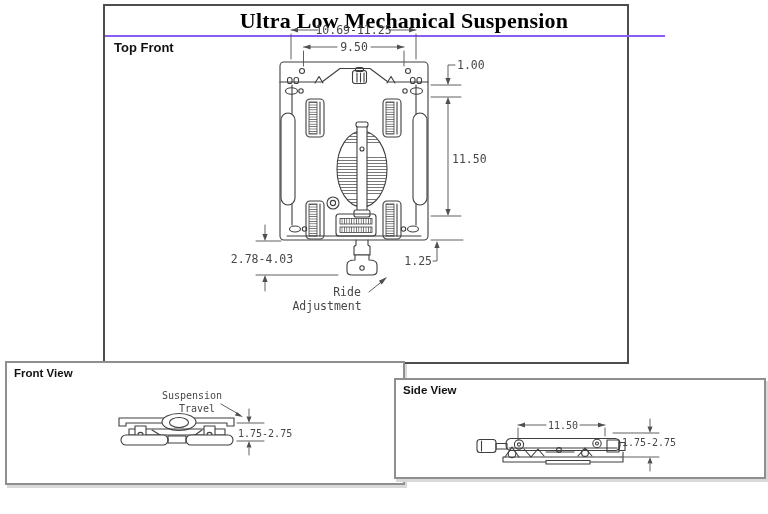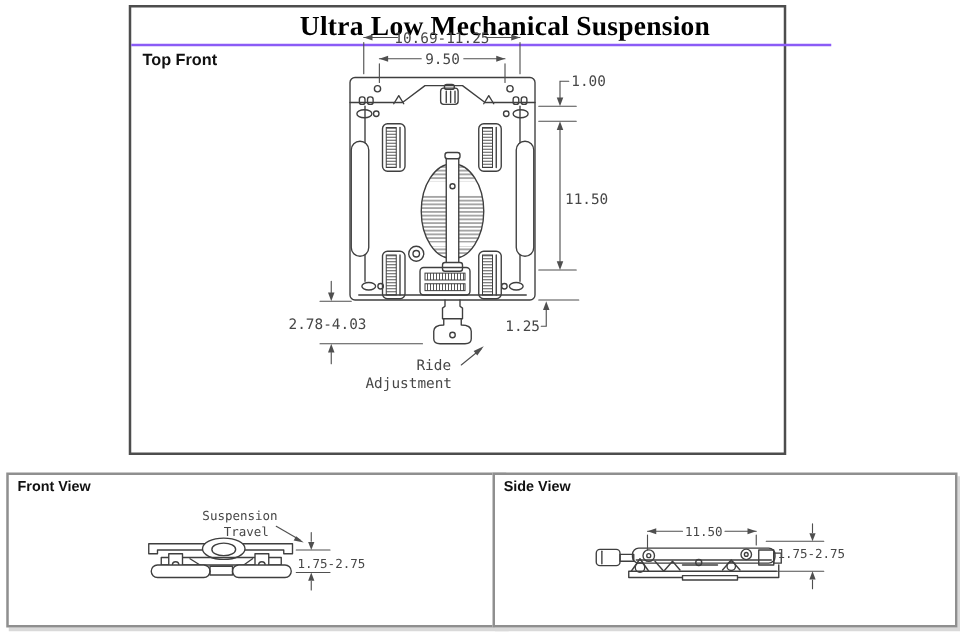--- a/index.html
+++ b/index.html
@@ -5,22 +5,22 @@
   html,body{margin:0;padding:0;background:#fff;}
   #canvas{position:relative;width:768px;height:514px;background:#fff;overflow:hidden;
           font-family:"Liberation Sans",sans-serif;}
   .panel{position:absolute;background:#fff;box-sizing:border-box;}
   #top-panel{left:103px;top:4px;width:526px;height:360px;border:2px solid #4d4d4d;}
   #title-band{position:absolute;left:0;top:0;width:100%;height:29px;border-bottom:2px solid #8b5cf6;
               display:flex;align-items:center;justify-content:center;padding-left:38px;}
   #title-band .t{font-family:"Liberation Serif",serif;font-weight:bold;font-size:22px;color:#000;letter-spacing:.2px;}
   .view-label{position:absolute;font-weight:bold;color:#111;}
   #top-view-label{left:9px;top:34px;font-size:13px;}
-  #front-panel{left:5px;top:378px;width:400px;height:124px;border:2px solid #8f8f8f;box-shadow:2px 3px 0 #d9d9d9;}
-  #side-panel{left:394px;top:378px;width:372px;height:124px;border:2px solid #8f8f8f;box-shadow:2px 3px 0 #d9d9d9;}
+  #front-panel{left:5px;top:361px;width:400px;height:124px;border:2px solid #8f8f8f;box-shadow:2px 3px 0 #d9d9d9;}
+  #side-panel{left:394px;top:378px;width:372px;height:101px;border:2px solid #8f8f8f;box-shadow:2px 3px 0 #d9d9d9;}
   .small-label{left:7px;top:4px;font-size:11.5px;}
   svg{position:absolute;left:0;top:0;}
   .ln{stroke:#3f3f3f;stroke-width:1.1;fill:none;stroke-linecap:round;stroke-linejoin:round;}
   .lnf{stroke:#3f3f3f;stroke-width:1.1;fill:#fff;stroke-linejoin:round;}
   .dim{stroke:#4f4f4f;stroke-width:0.9;fill:none;stroke-linecap:round;}
   .ah{fill:#4f4f4f;stroke:none;}
   .cad{font-family:"DejaVu Sans Mono",monospace;fill:#474747;}
   .cad11{font-size:11.5px;}
   .cad10{font-size:10px;}
 </style>

